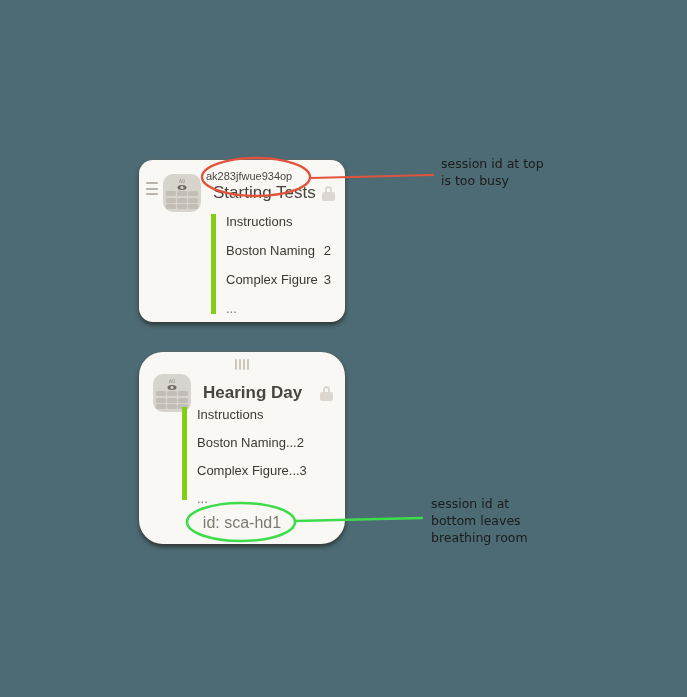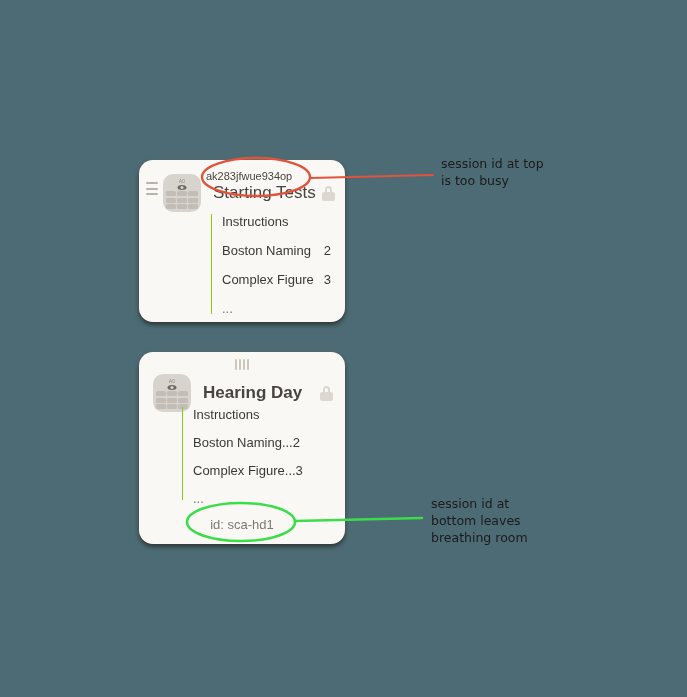--- a/index.html
+++ b/index.html
@@ -172,21 +172,21 @@
     position: absolute;
     bottom: 0; left: 0;
     width: 13px; height: 9px;
     background: #dcd7d0;
     border-radius: 2px;
   }
 
   
   .task-list {
     position: absolute;
-    border-left: 1px solid #84cc16;
+    border-left: 5px solid #84cc16;
     box-sizing: border-box;
   }
   #card-top .task-list { left: 72px; right: 14px; top: 54px; bottom: 8px; padding-left: 10px; }
   #card-bot .task-list { left: 43px; right: 16px; top: 55px; bottom: 44px; padding-left: 10px; }
 
   .task-row {
     display: flex;
     align-items: baseline;
     font-size: 13px;
     color: #3d3832;
@@ -198,30 +198,31 @@
   .task-row .t-spacer { flex: 1 1 auto; }
   .task-row .t-num { flex: 0 0 auto; }
   .task-row.leader .t-spacer { flex: 0 0 auto; }
   .task-row.ellipsis { color: #7d786f; margin-bottom: 0; }
 
   .session-id-bottom {
     position: absolute;
     left: 0; right: 0;
     bottom: 12px;
     text-align: center;
-    font-size: 13px;
+    font-size: 16px;
     color: #7e7971;
   }
 
   
   #card-bot {
     left: 139px;
     top: 352px;
     width: 206px;
     height: 192px;
+    border-radius: 24px;
   }
 
   
   #anno {
     position: absolute;
     inset: 0;
     pointer-events: none;
   }
   .anno-text {
     position: absolute;

